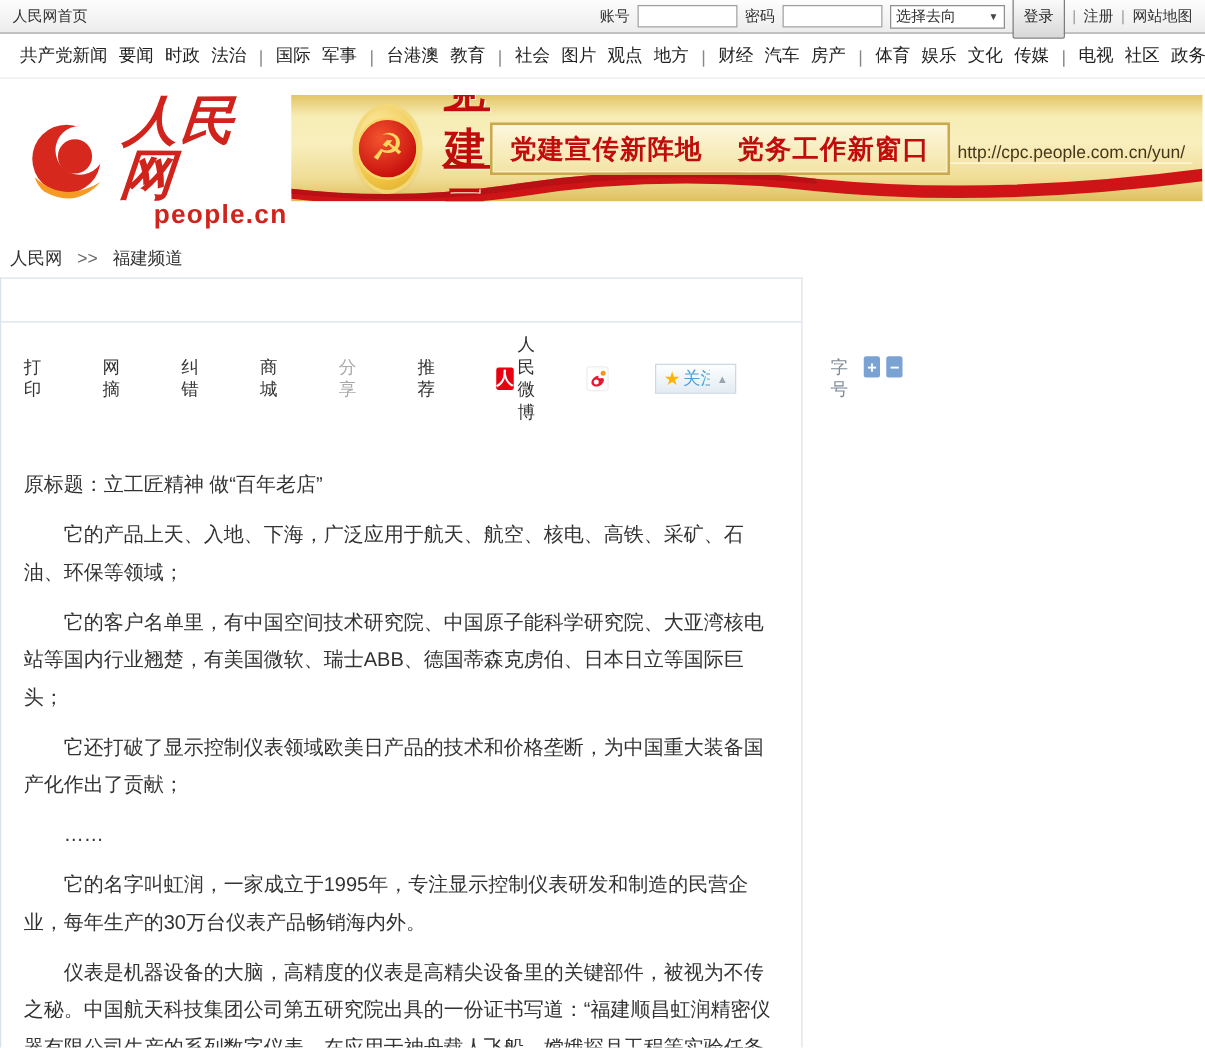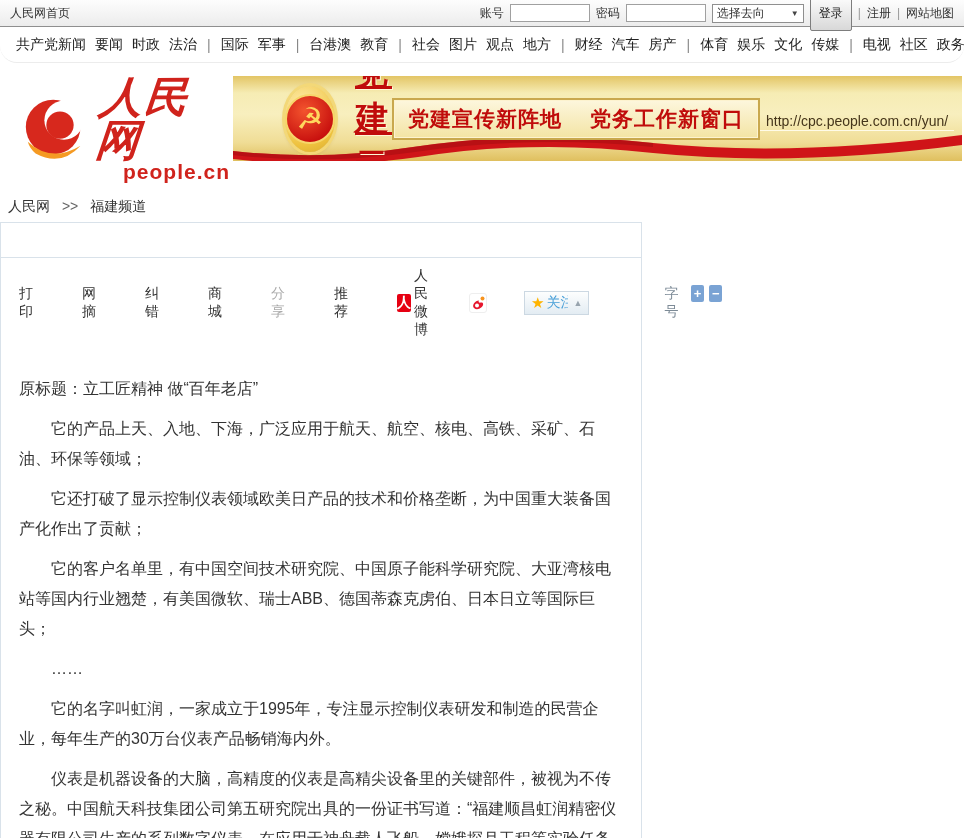--- a/index.html
+++ b/index.html
@@ -15,21 +15,21 @@
   .tb-input { width:80px; height:18px; border:1px solid #a0a0a0; background:#fff; font-size:12px; padding:0 3px; }
   .tb-select { width:92px; height:19px; border:1px solid #8f8f8f; background:#fff;
     display:inline-flex; align-items:center; justify-content:space-between; padding:0 4px; font-size:12px; color:#333; cursor:pointer; }
   .tb-select .car { font-size:8px; color:#444; }
   .tb-login { height:36px; padding:1px 8px; font-size:12px; color:#222;
     background:linear-gradient(#fefefe,#d8d8d8); border:1px solid #7d7d7d; border-radius:2px; cursor:pointer; }
   .tb-sep { color:#999; }
 
   
   .mainnav { background:#fff; border-bottom:1px solid #ececec; padding:9px 14px 8px 16px;
-    font-size:14px; display:flex; flex-wrap:nowrap; align-items:center; gap:9px; white-space:nowrap;border-radius:17px; }
+    font-size:14px; display:flex; flex-wrap:nowrap; align-items:center; gap:9px; white-space:nowrap; }
   .nav-link { color:#222; text-decoration:none; }
   .nav-sep { color:#888; padding:0 1px; }
 
   
   .brandrow { display:flex; align-items:flex-start; padding:13px 0 4px 18px; }
   .logo { width:212px; display:flex; align-items:center; cursor:pointer; }
   .logo-mark { width:78px; height:72px; }
   .logo-text { margin-left:4px; }
   .logo-cn { font-family:"DejaVu Serif","Liberation Serif",serif; font-weight:bold; font-style:italic;
     font-size:43px; color:#d0231c; letter-spacing:2px; transform:skewX(-5deg); display:block; line-height:1; }
@@ -212,19 +212,19 @@
     <span class="fontsize">
       <span>字号</span>
       <span class="fs-btn">+</span>
       <span class="fs-btn">−</span>
     </span>
   </div>
 
   <div class="art-body">
       <p class="">原标题：立工匠精神 做“百年老店”</p>
       <p class="indent">它的产品上天、入地、下海，广泛应用于航天、航空、核电、高铁、采矿、石油、环保等领域；</p>
+      <p class="indent">它的客户名单里，有中国空间技术研究院、中国原子能科学研究院、大亚湾核电站等国内行业翘楚，有美国微软、瑞士ABB、德国蒂森克虏伯、日本日立等国际巨头；</p>
       <p class="indent">它还打破了显示控制仪表领域欧美日产品的技术和价格垄断，为中国重大装备国产化作出了贡献；</p>
-      <p class="indent">它的客户名单里，有中国空间技术研究院、中国原子能科学研究院、大亚湾核电站等国内行业翘楚，有美国微软、瑞士ABB、德国蒂森克虏伯、日本日立等国际巨头；</p>
       <p class="indent">……</p>
       <p class="indent">它的名字叫虹润，一家成立于1995年，专注显示控制仪表研发和制造的民营企业，每年生产的30万台仪表产品畅销海内外。</p>
       <p class="indent">仪表是机器设备的大脑，高精度的仪表是高精尖设备里的关键部件，被视为不传之秘。中国航天科技集团公司第五研究院出具的一份证书写道：“福建顺昌虹润精密仪器有限公司生产的系列数字仪表，在应用于神舟载人飞船、嫦娥探月工程等实验任务中，控制精度高，技术可靠，工作稳定。”</p>
     </div>
 </div>
 
 </body></html>

